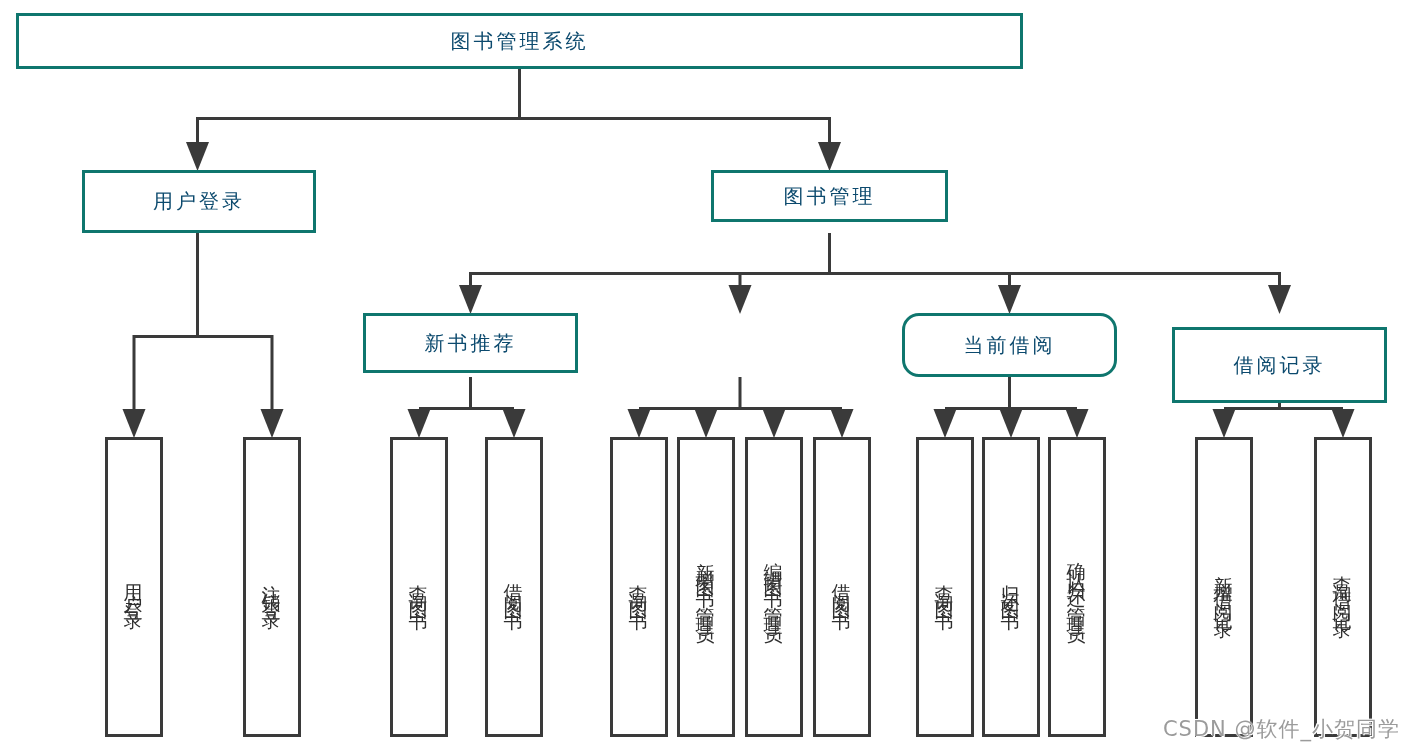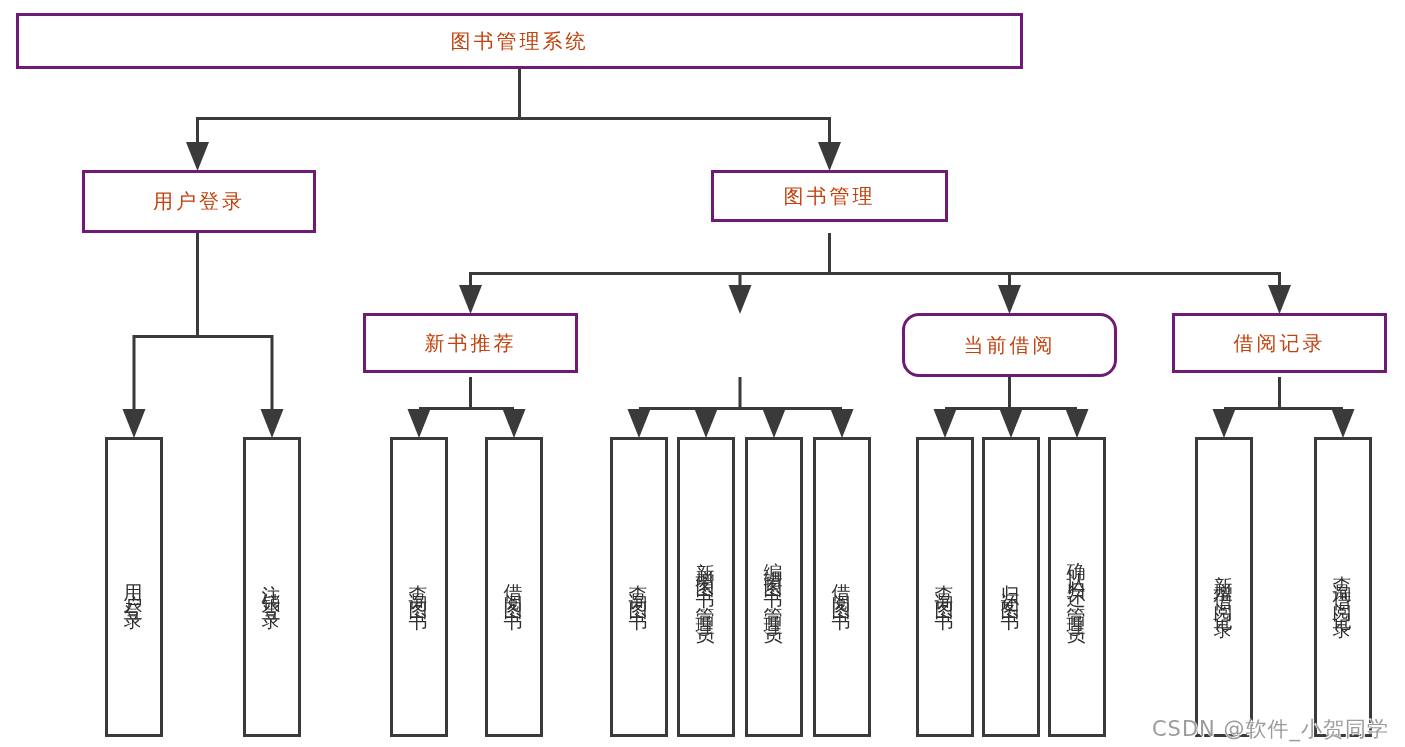--- a/index.html
+++ b/index.html
@@ -12,49 +12,49 @@
     overflow: hidden;
   }
   svg.connectors {
     position: absolute;
     left: 0; top: 0;
     width: 1405px; height: 747px;
   }
   .hbox {
     position: absolute;
     box-sizing: border-box;
-    border: 3px solid #701a75;
+    border: 3px solid #0f766e;
     background: #ffffff;
     display: flex;
     align-items: center;
     justify-content: center;
     font-size: 20px;
     letter-spacing: 3px;
-    color: #c2410c;
+    color: #0c4a6e;
     white-space: nowrap;
   }
   .vbox {
     position: absolute;
     box-sizing: border-box;
     top: 437px;
     width: 58px;
     height: 300px;
     border: 3px solid #3a3a3a;
     background: #ffffff;
     writing-mode: vertical-lr;
     text-orientation: mixed;
     text-align: center;
     line-height: 52px;
     font-size: 19px;
     letter-spacing: 9px;
     color: #2f2f2f;
   }
   .watermark {
     position: absolute;
-    right: 16px;
+    right: 5px;
     bottom: 4px;
     font-size: 21px;
     letter-spacing: 1px;
     color: #9b9b9b;
     text-shadow: 1px 1px 0 #ffffff, -1px -1px 0 #ffffff, 0 0 2px #ffffff;
   }
 </style>
 </head>
 <body>
 
@@ -100,21 +100,21 @@
     </g>
   </svg>
 
   <div class="hbox" style="left:16px; top:13px; width:1007px; height:56px;">图书管理系统</div>
 
   <div class="hbox" style="left:82px; top:170px; width:234px; height:63px;">用户登录</div>
   <div class="hbox" style="left:711px; top:170px; width:237px; height:52px;">图书管理</div>
 
   <div class="hbox" style="left:363px; top:313px; width:215px; height:60px;">新书推荐</div>
   <div class="hbox" style="left:902px; top:313px; width:215px; height:64px;border-radius:17px;">当前借阅</div>
-  <div class="hbox" style="left:1172px; top:313px; width:215px; height:60px;">借阅记录</div>
+  <div class="hbox" style="left:1172px; top:327px; width:215px; height:76px;">借阅记录</div>
 
   <div class="vbox" style="left:105px;">用户登录</div>
   <div class="vbox" style="left:243px;">注销登录</div>
 
   <div class="vbox" style="left:390px;">查询图书</div>
   <div class="vbox" style="left:485px;">借阅图书</div>
 
   <div class="vbox" style="left:610px;">查询图书</div>
   <div class="vbox" style="left:677px;">新增图书（管理员）</div>
   <div class="vbox" style="left:745px;">编辑图书（管理员）</div>

